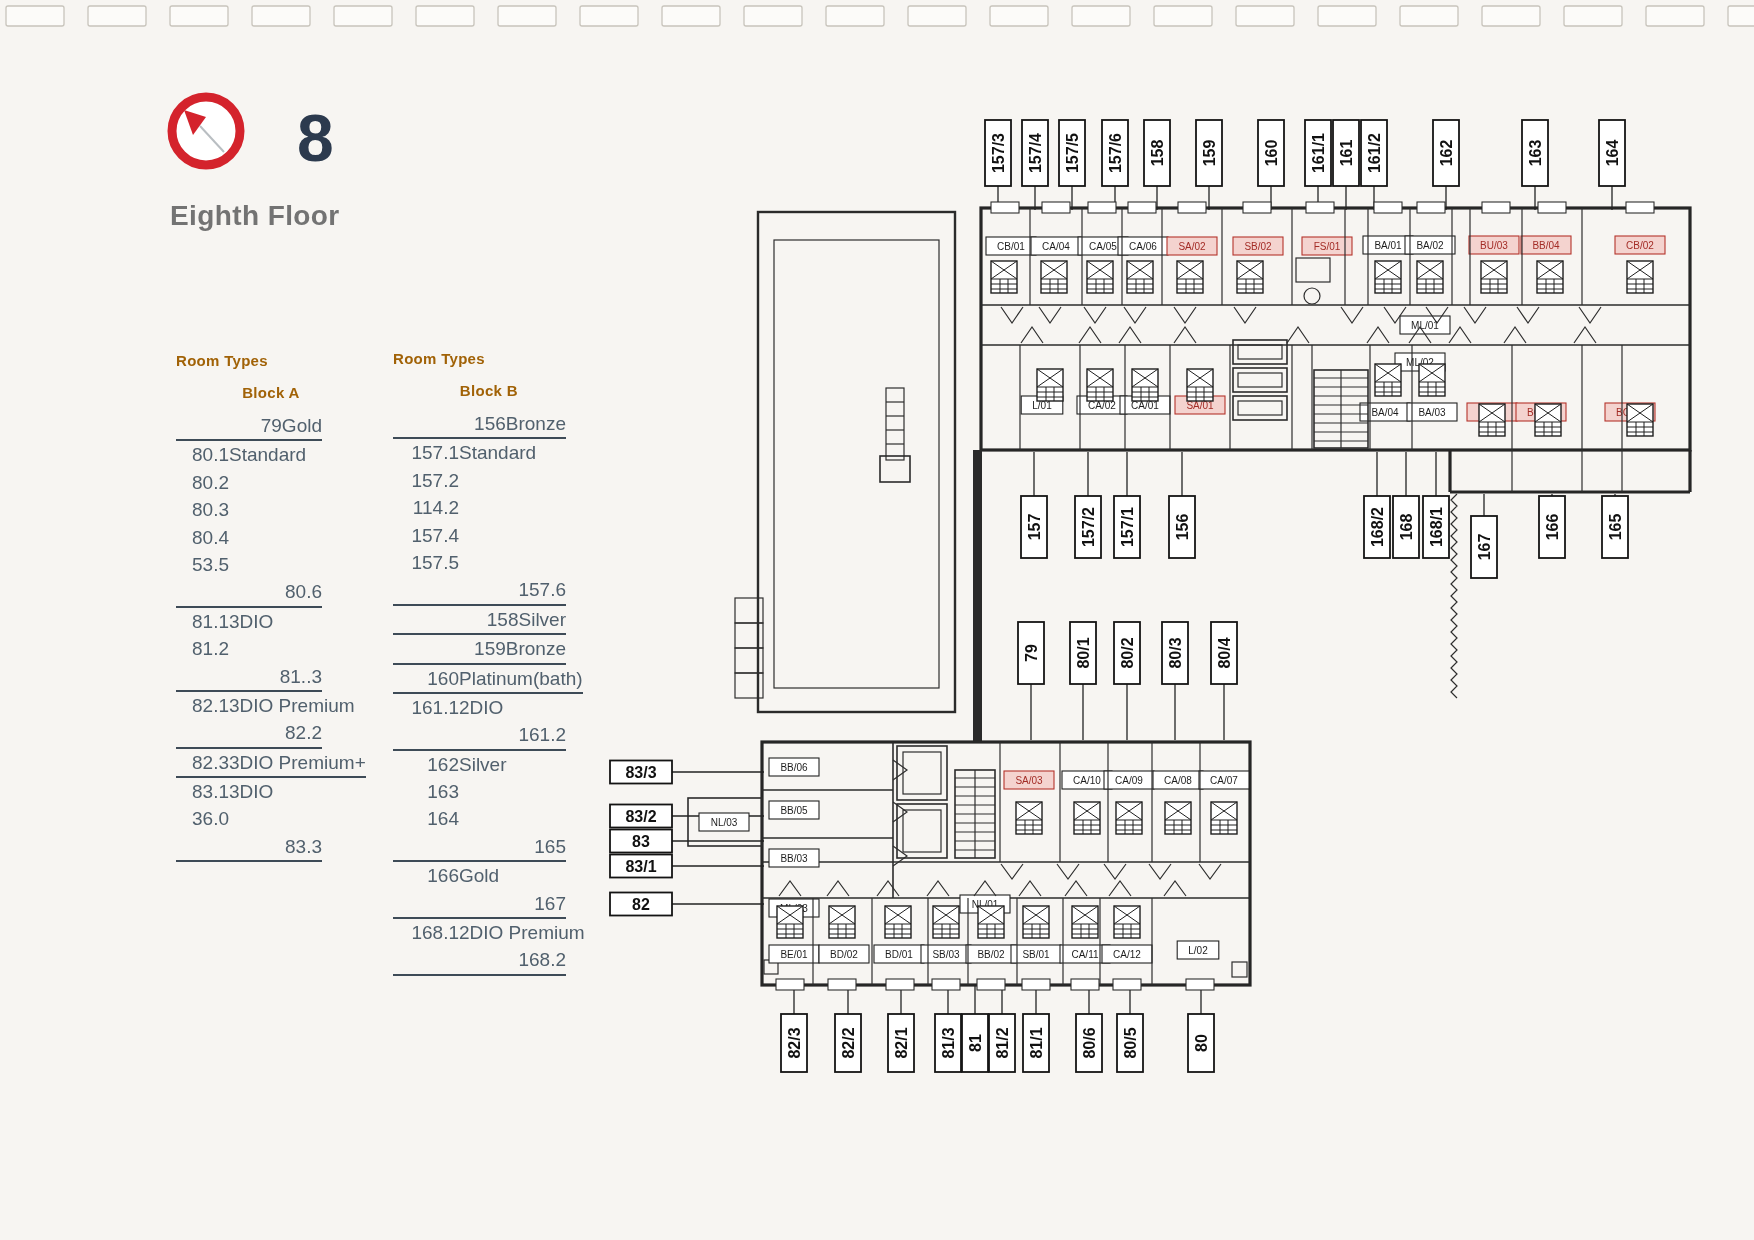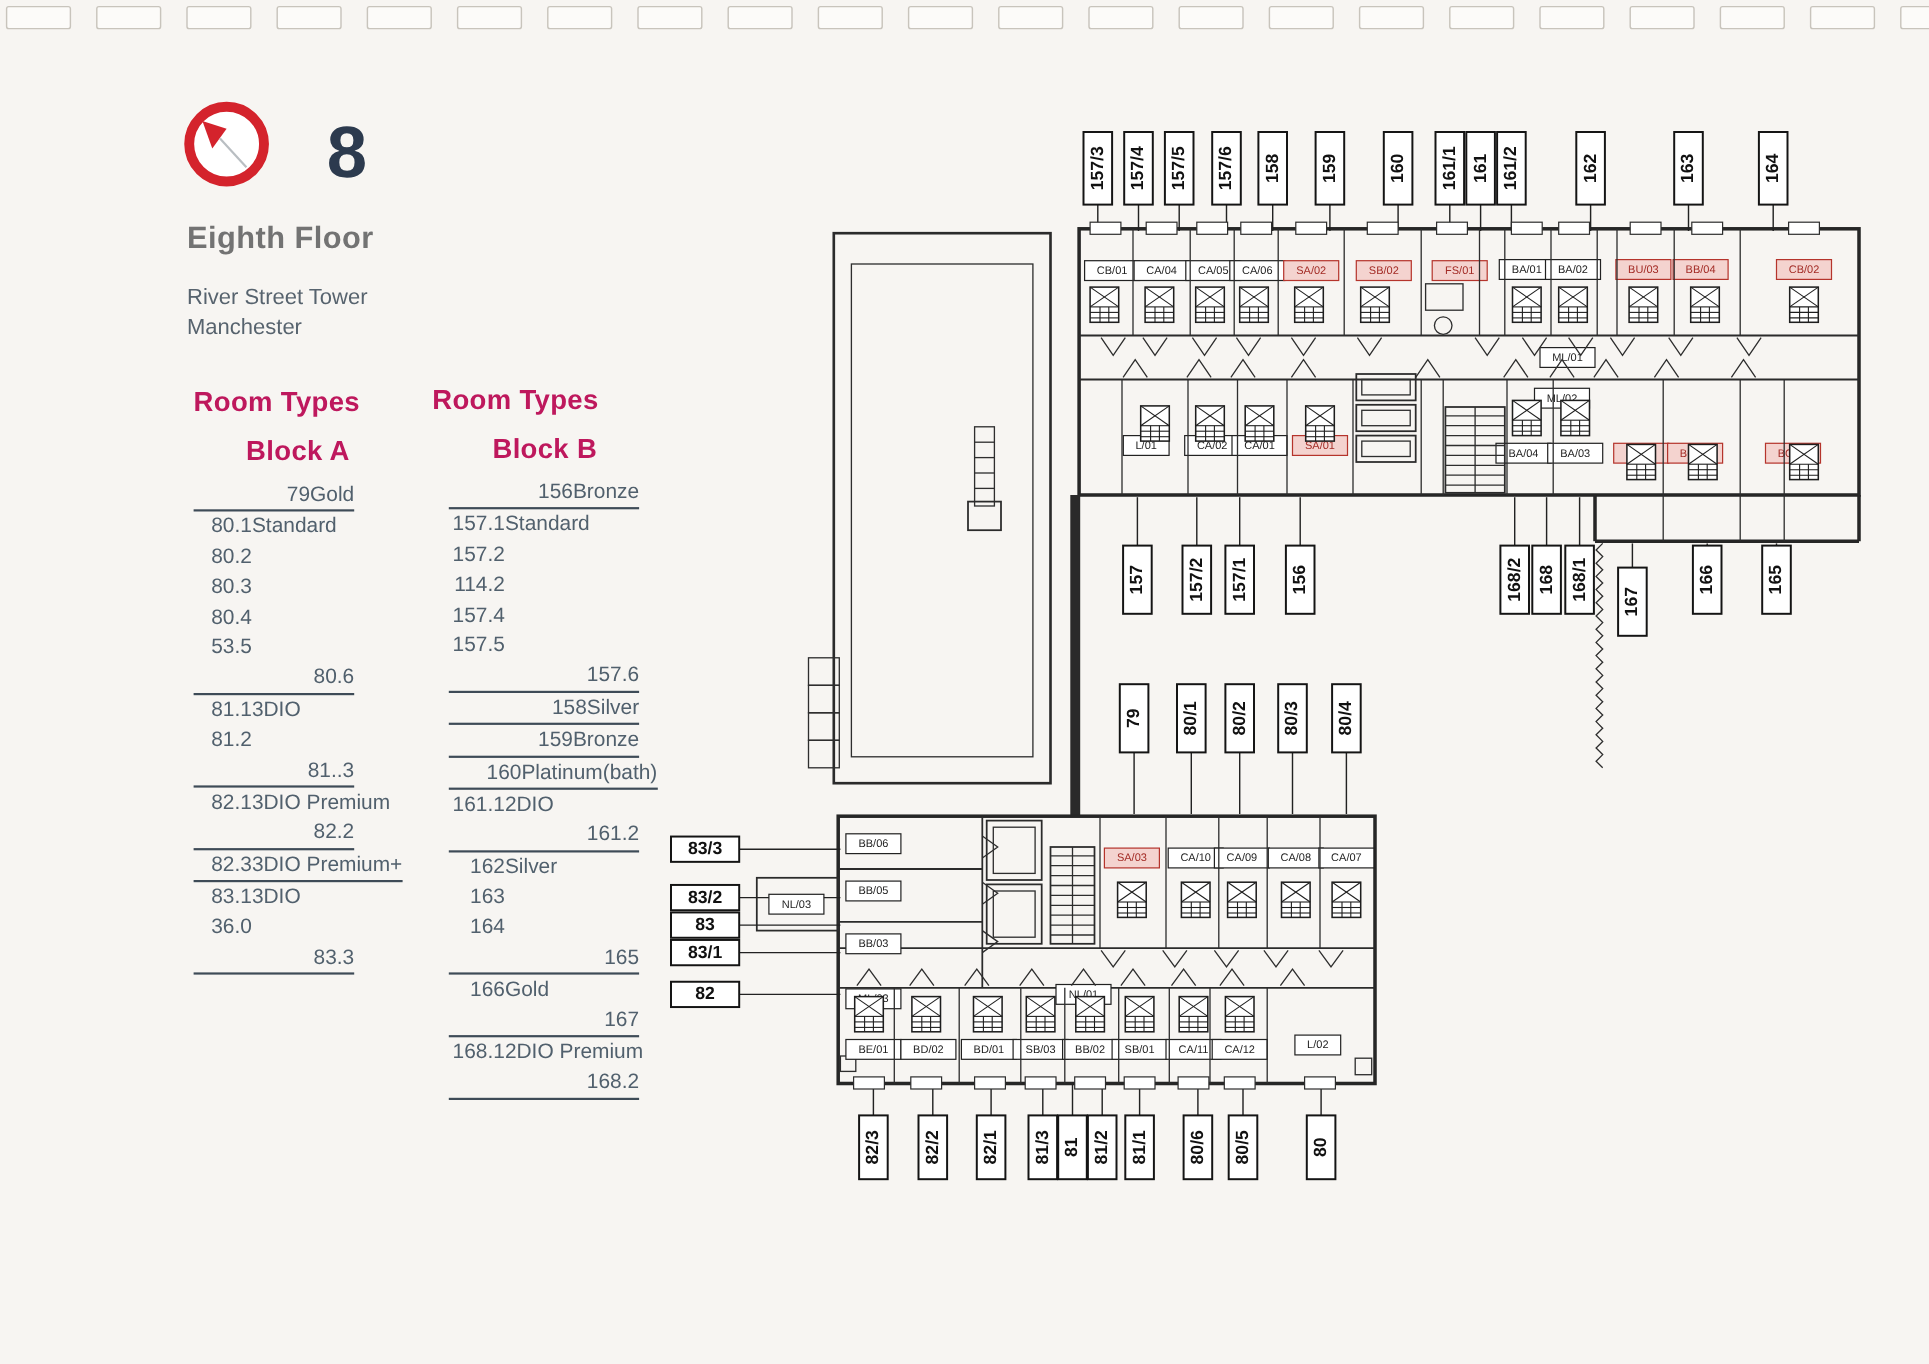--- a/index.html
+++ b/index.html
@@ -4,26 +4,26 @@
 <style>
   html,body{margin:0;padding:0;background:#e9e7e3;}
   .page{position:relative;width:1754px;height:1240px;background:#f7f5f2;overflow:hidden;
         font-family:"Liberation Sans",sans-serif;}
   .compass{position:absolute;left:163px;top:88px;width:86px;height:86px;}
   .floor-num{position:absolute;left:297px;top:100px;font-size:66px;font-weight:bold;color:#2c3a4e;letter-spacing:1px;}
   .floor-title{position:absolute;left:170px;top:200px;font-size:28px;font-weight:bold;color:#737373;letter-spacing:.4px;}
   .bld{position:absolute;left:170px;top:256px;font-size:20px;color:#57636e;line-height:28px;}
   
   .legend{position:absolute;color:#51606d;font-size:19px;}
-  .legend .ttl,.legend .blk{font-weight:bold;color:#be185d;font-size:25px;letter-spacing:.3px;}
+  .legend .ttl,.legend .blk{font-weight:bold;color:#a16207;font-size:15px;letter-spacing:.3px;}
   .legend .blk{margin-top:15px;text-align:center;}
   .legend ul{list-style:none;margin:11px 0 0 0;padding:0;}
   .legend li{height:27.4px;line-height:27.4px;width:max-content;white-space:nowrap;text-align:right;}
   .legend li.u{border-bottom:2px solid #3e4b57;}
-  #legendA li.u{min-width:146px;} #legendB li.u{min-width:173px;margin-left:15px;}
+  #legendA li.u{min-width:146px;} #legendB li.u{min-width:173px;}
   #legendA .num{display:inline-block;min-width:53px;}
   #legendB .num{display:inline-block;min-width:66px;}
   
   #plan-svg{position:absolute;left:0;top:0;}
   #plan-svg text{font-family:"Liberation Sans",sans-serif;}
   .wall{fill:none;stroke:#262626;stroke-width:3.2;}
   .wall2{fill:none;stroke:#2b2b2b;stroke-width:1.6;}
   .thin{fill:none;stroke:#2e2e2e;stroke-width:1.2;}
   .lbox{fill:#ffffff;stroke:#141414;stroke-width:1.8;}
   .ltxt{font-size:16px;font-weight:bold;fill:#111;}
@@ -39,24 +39,20 @@
 
 <div class="page">
 
   <svg class="compass" viewBox="0 0 86 86">
     <circle cx="43" cy="43" r="34" fill="#ffffff" stroke="#d4232c" stroke-width="9"></circle>
     <path d="M21,22 L43,29 L30,47 Z" fill="#d4232c"></path>
     <line x1="37" y1="38" x2="61" y2="64" stroke="#b9bec2" stroke-width="2"></line>
   </svg>
   <div class="floor-num">8</div>
   <div class="floor-title">Eighth Floor</div>
-  <div class="bld">
-    <div>River Street Tower</div>
-    <div>Manchester</div>
-  </div>
 
   <div class="legend" id="legendA" style="left:176px;top:352px;">
     <div class="ttl">Room Types</div>
     <div class="blk">Block A</div>
     <ul>
         <li class="u"><span class="num">79</span><span>Gold</span></li>
         <li><span class="num">80.1</span><span>Standard</span></li>
         <li><span class="num">80.2</span><span></span></li>
         <li><span class="num">80.3</span><span></span></li>
         <li><span class="num">80.4</span><span></span></li>

